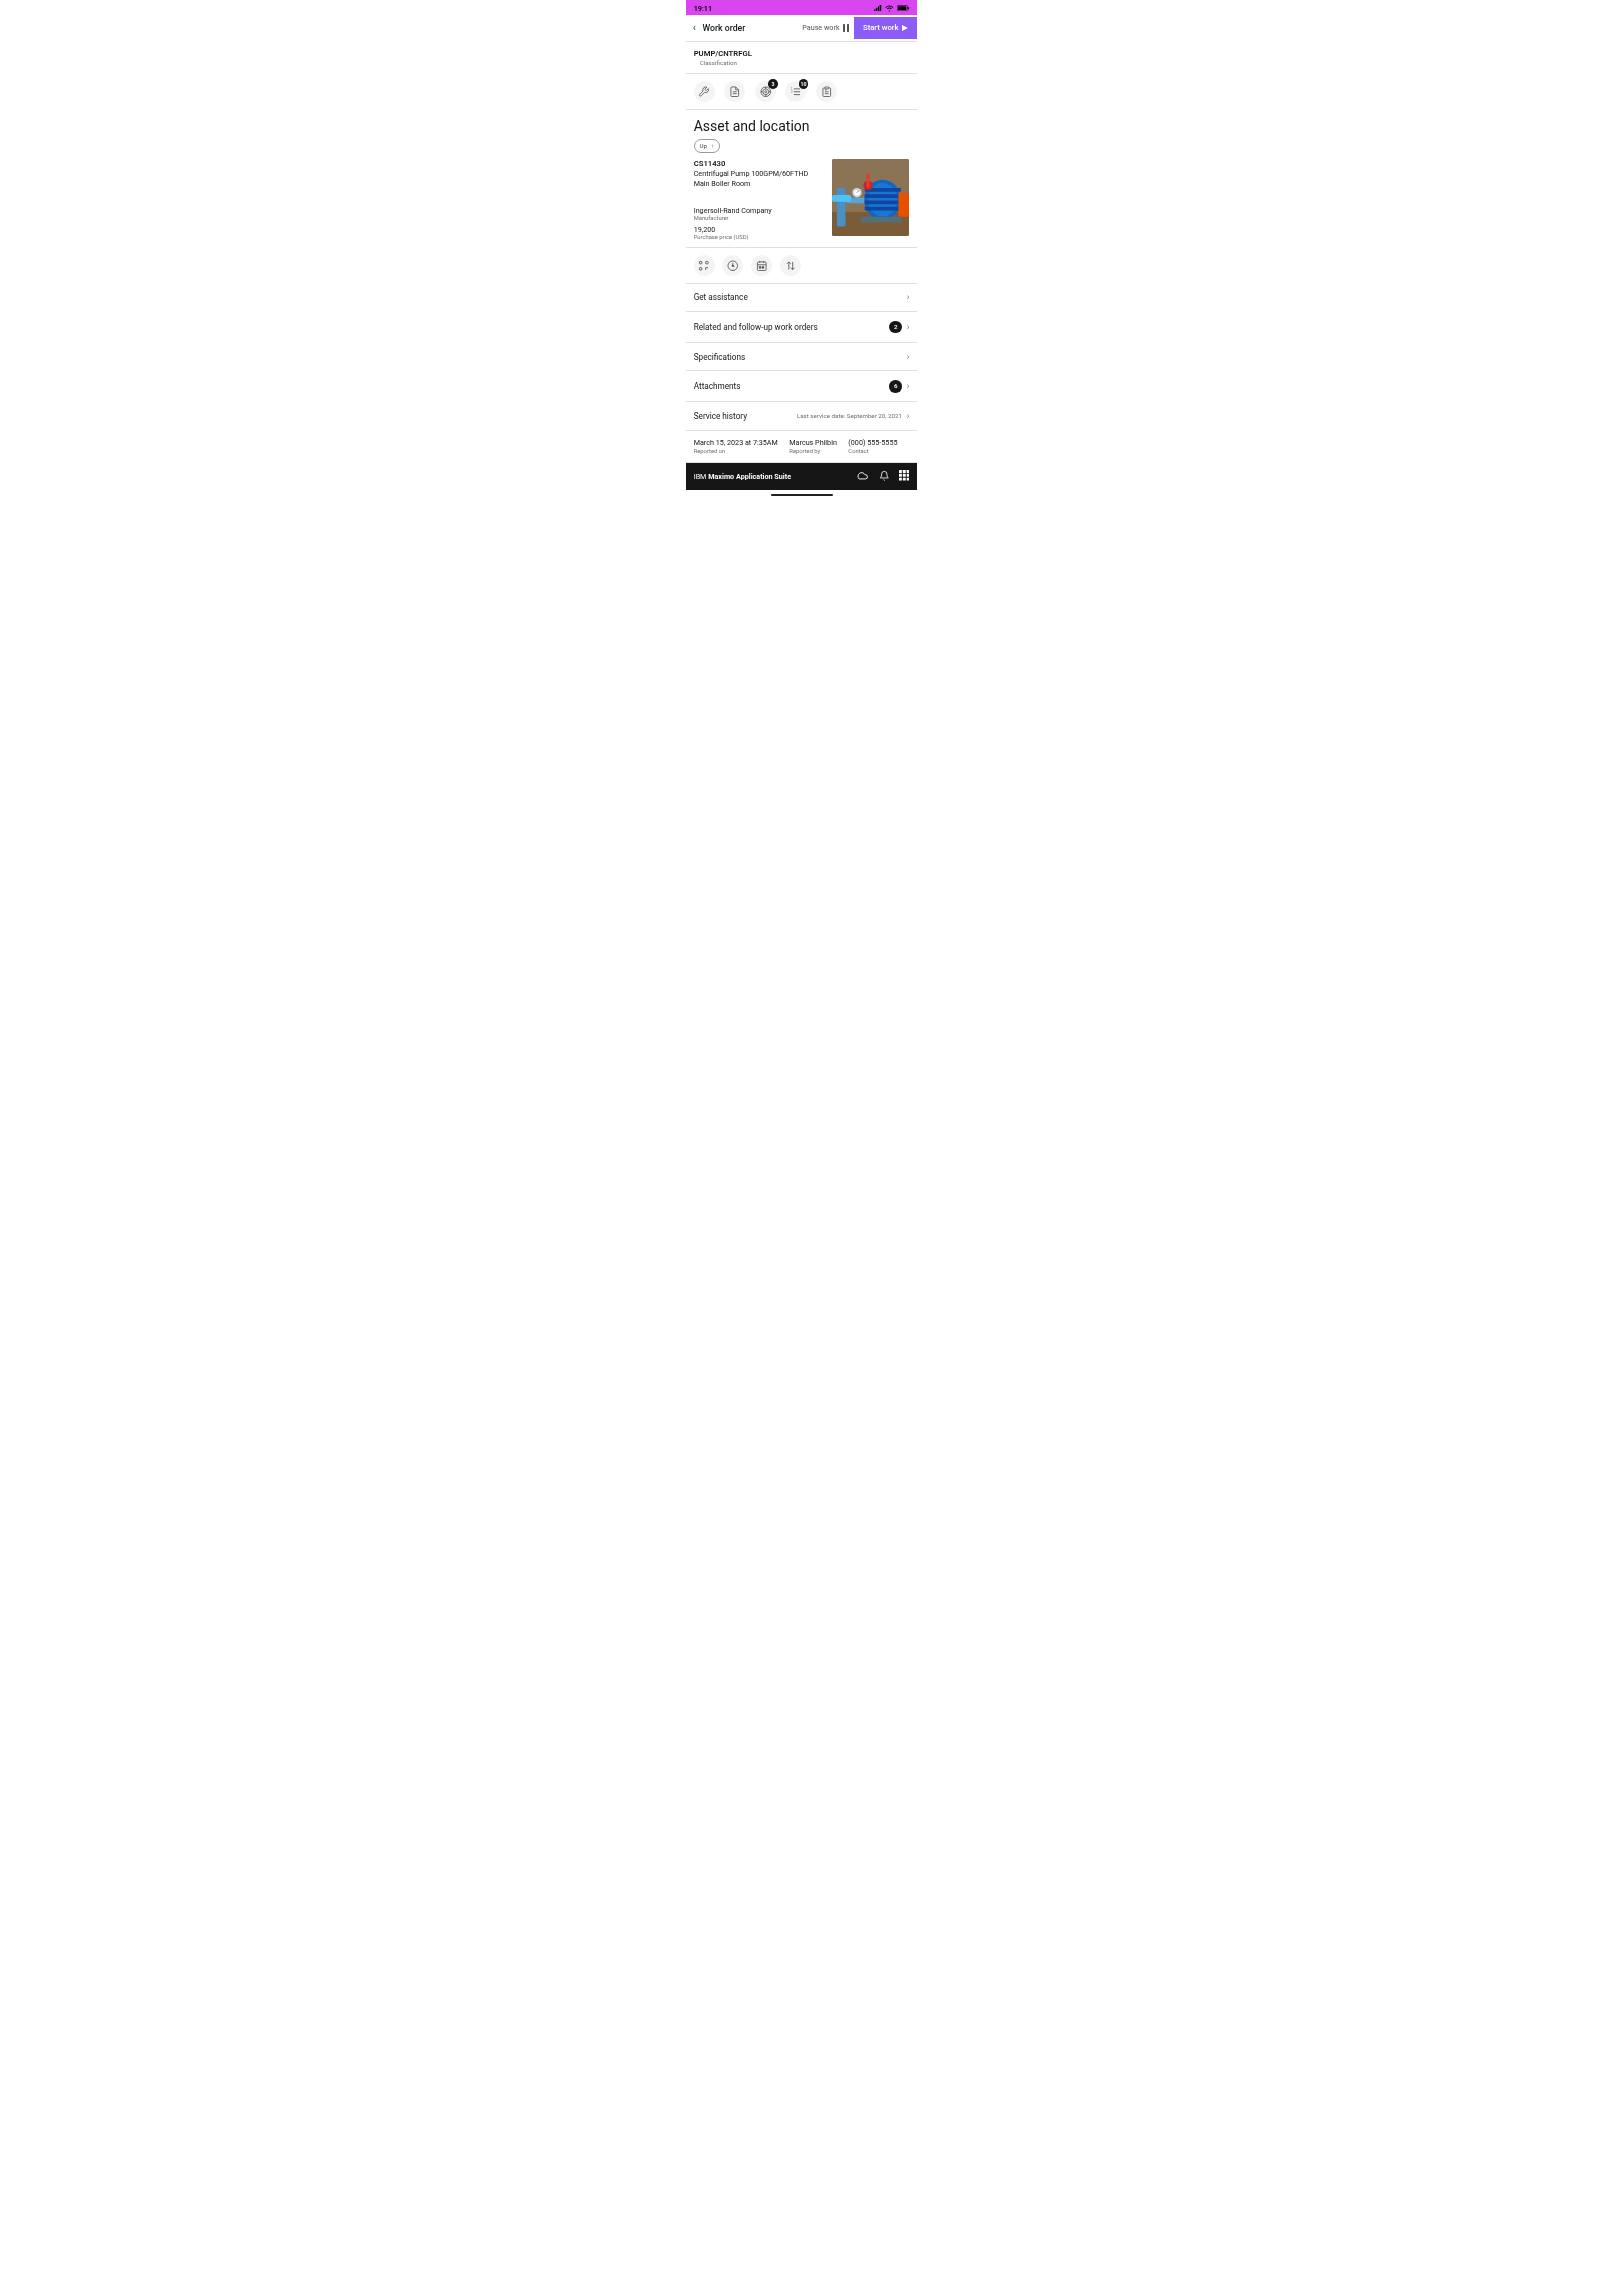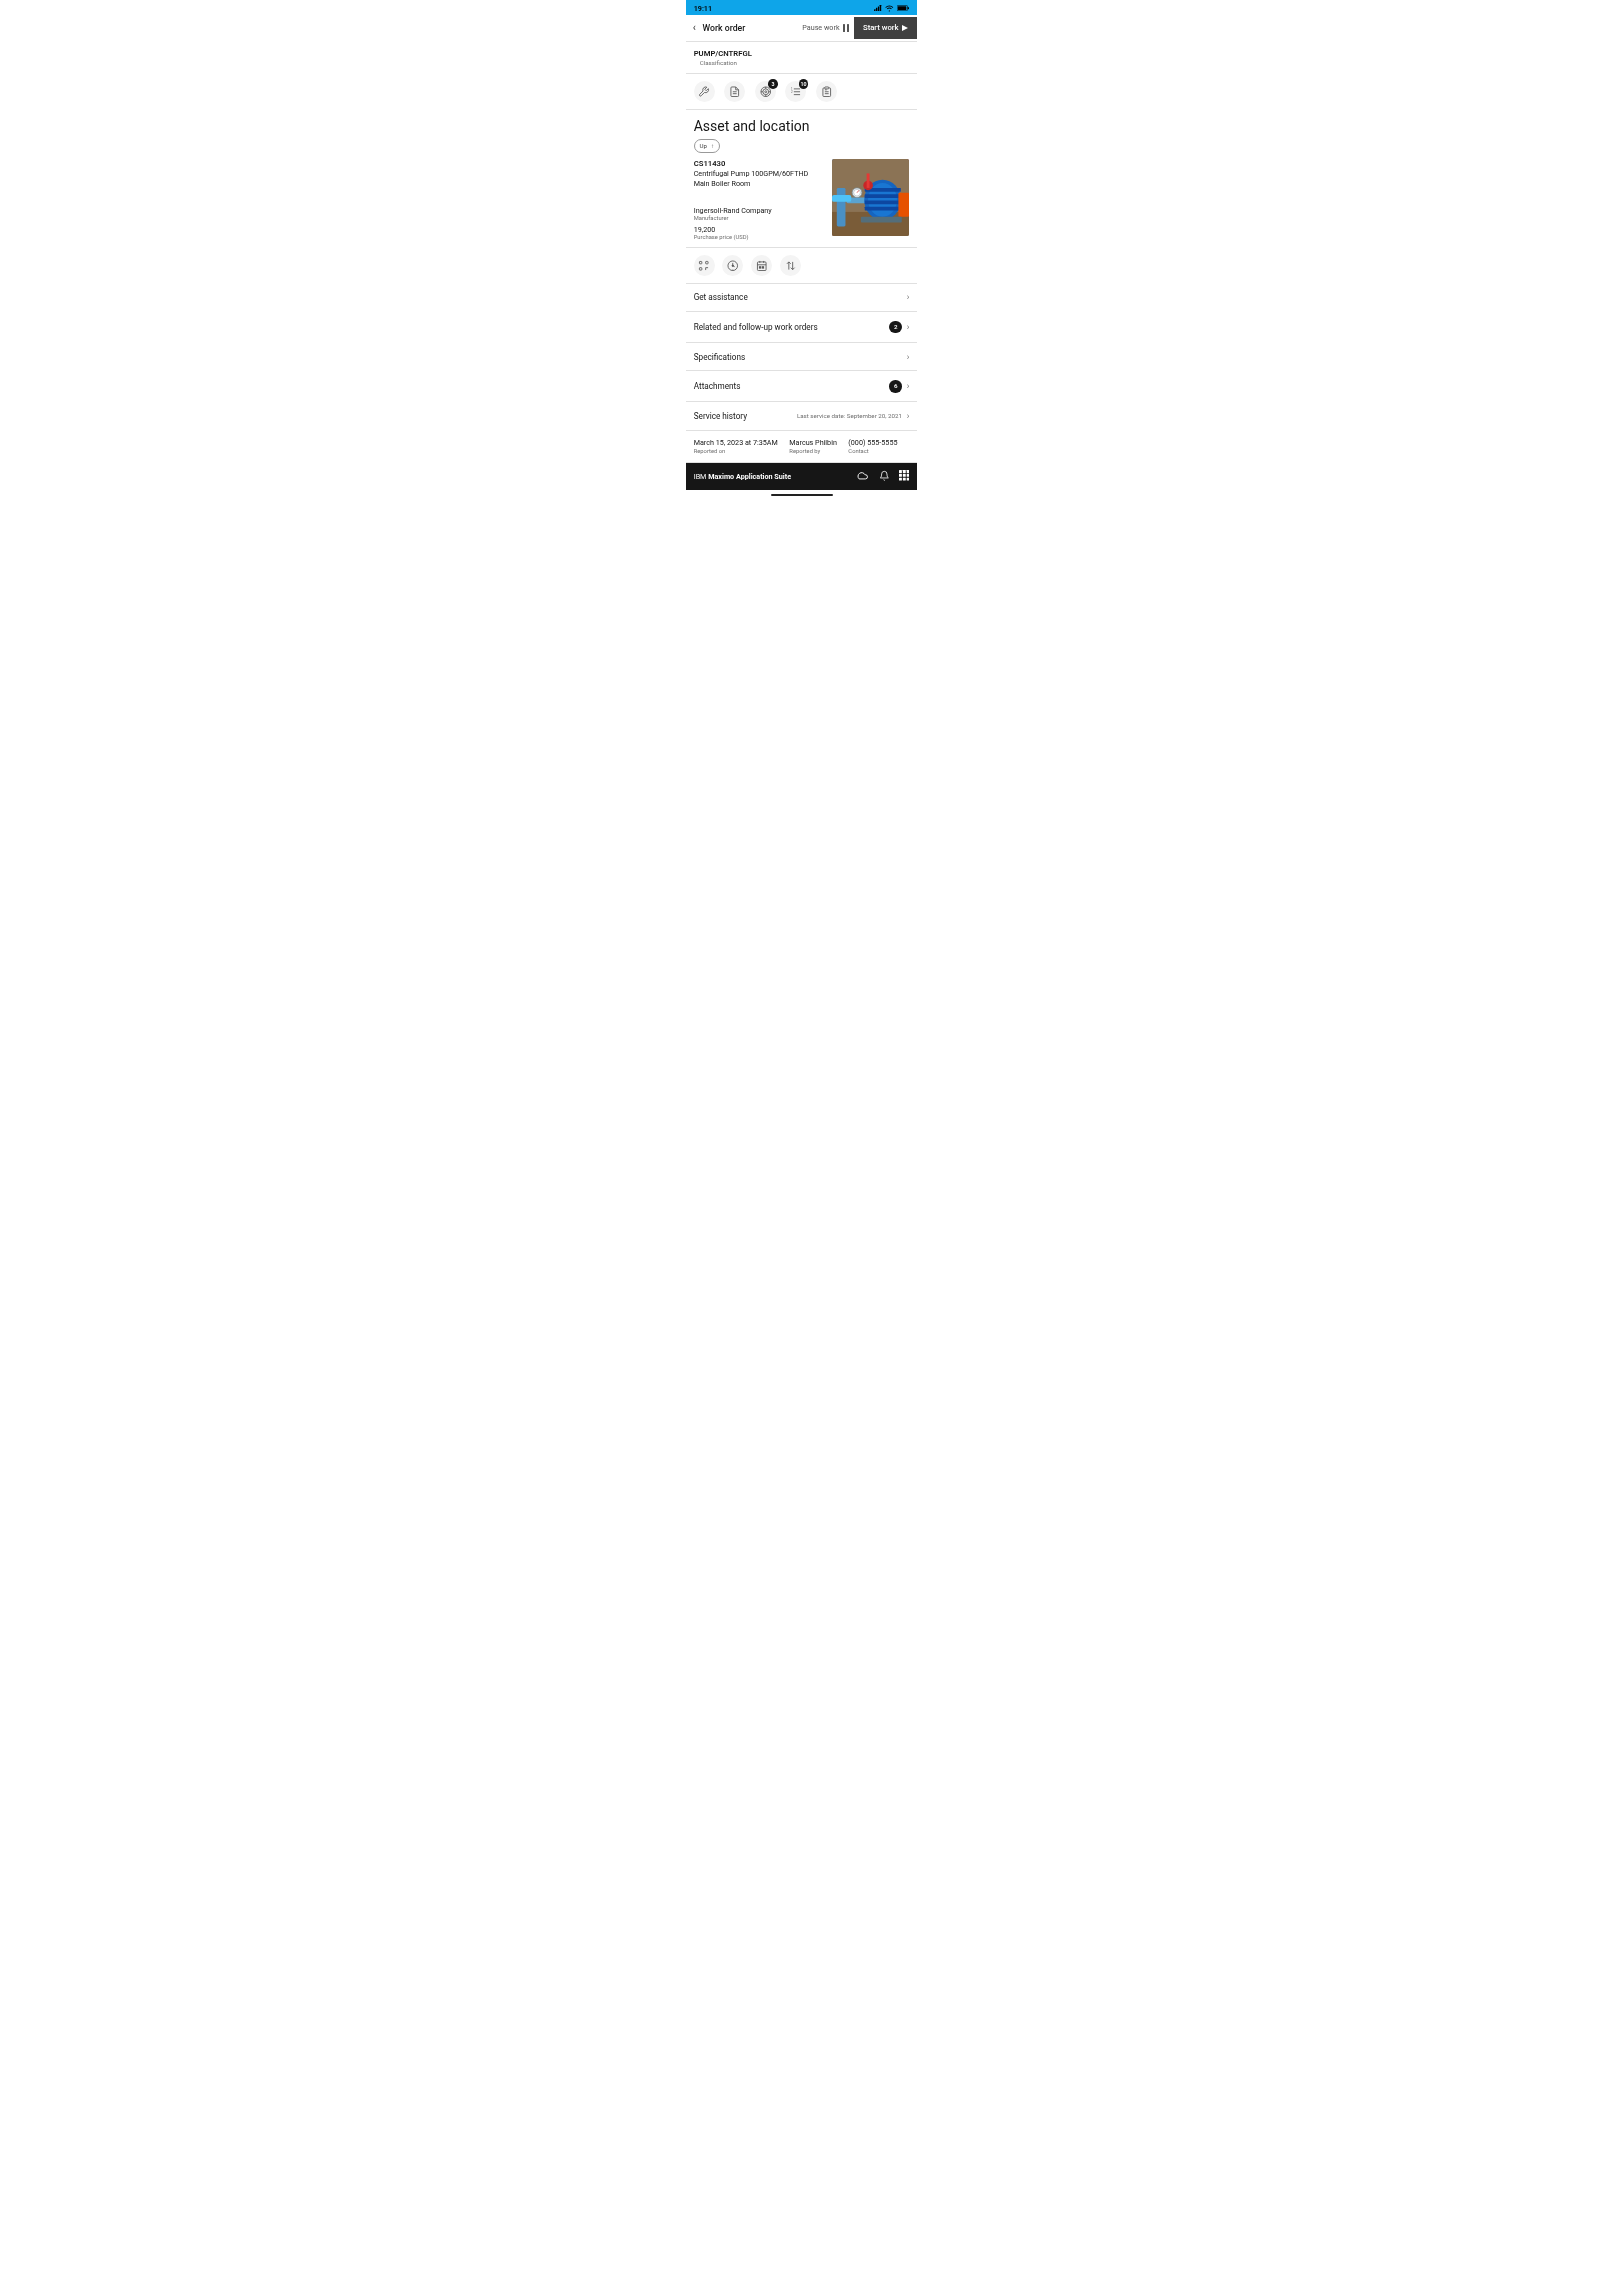--- a/index.html
+++ b/index.html
@@ -11,21 +11,21 @@
       margin: 0 auto;
       font-size: 7.7px;
     }
 
     
     .status-bar {
       display: flex;
       justify-content: space-between;
       align-items: center;
       padding: 3.8px 7.7px 1.9px;
-      background: #0ea5e9;
+      background: #d946ef;
     }
     .status-time {
       font-weight: 600;
       font-size: 7.2px;
     }
     .status-icons {
       display: flex;
       align-items: center;
       gap: 2.9px;
     }
@@ -67,21 +67,21 @@
     .pause-bar {
       width: 1.9px;
       height: 7.7px;
       background: #555;
       border-radius: 0.5px;
     }
     .header-start {
       display: flex;
       align-items: center;
       gap: 3.8px;
-      background: #404040;
+      background: #8b5cf6;
       color: #fff;
       padding: 6.7px 8.7px;
       font-size: 7.7px;
       font-weight: 500;
       cursor: pointer;
       height: 100%;
     }
     .play-triangle {
       width: 0;
       height: 0;

